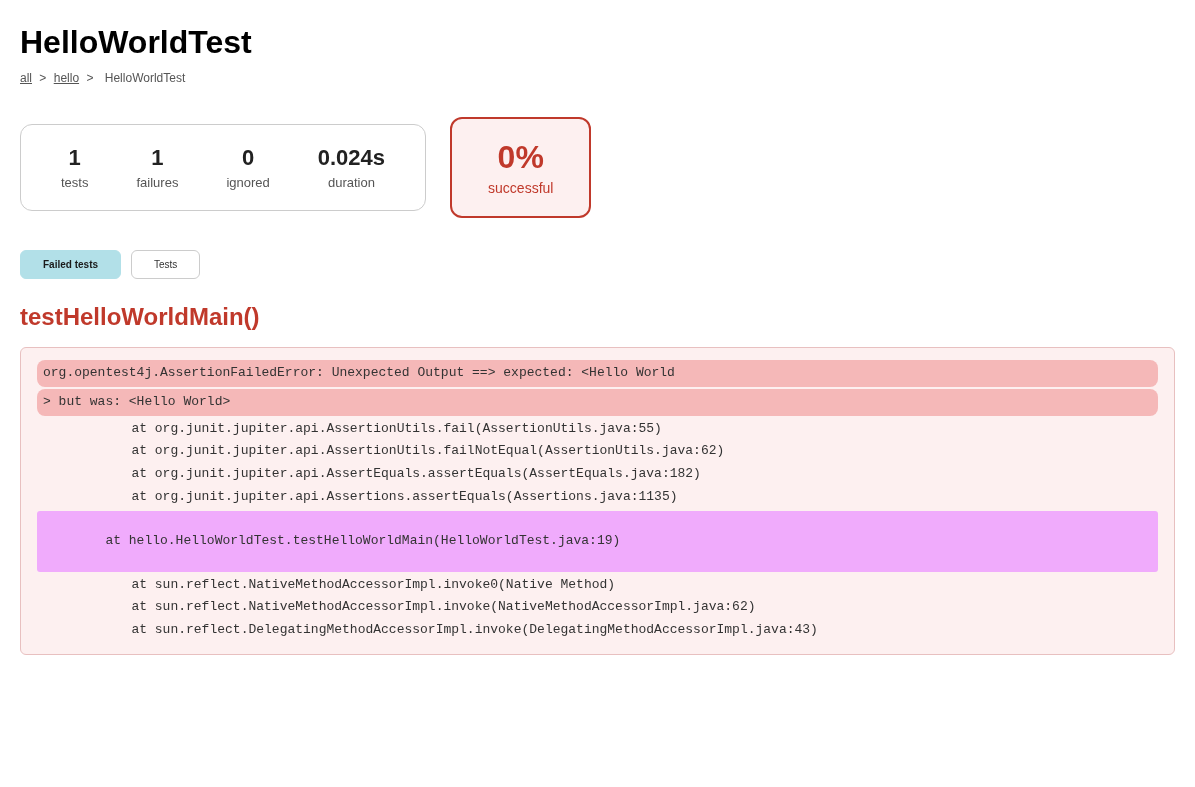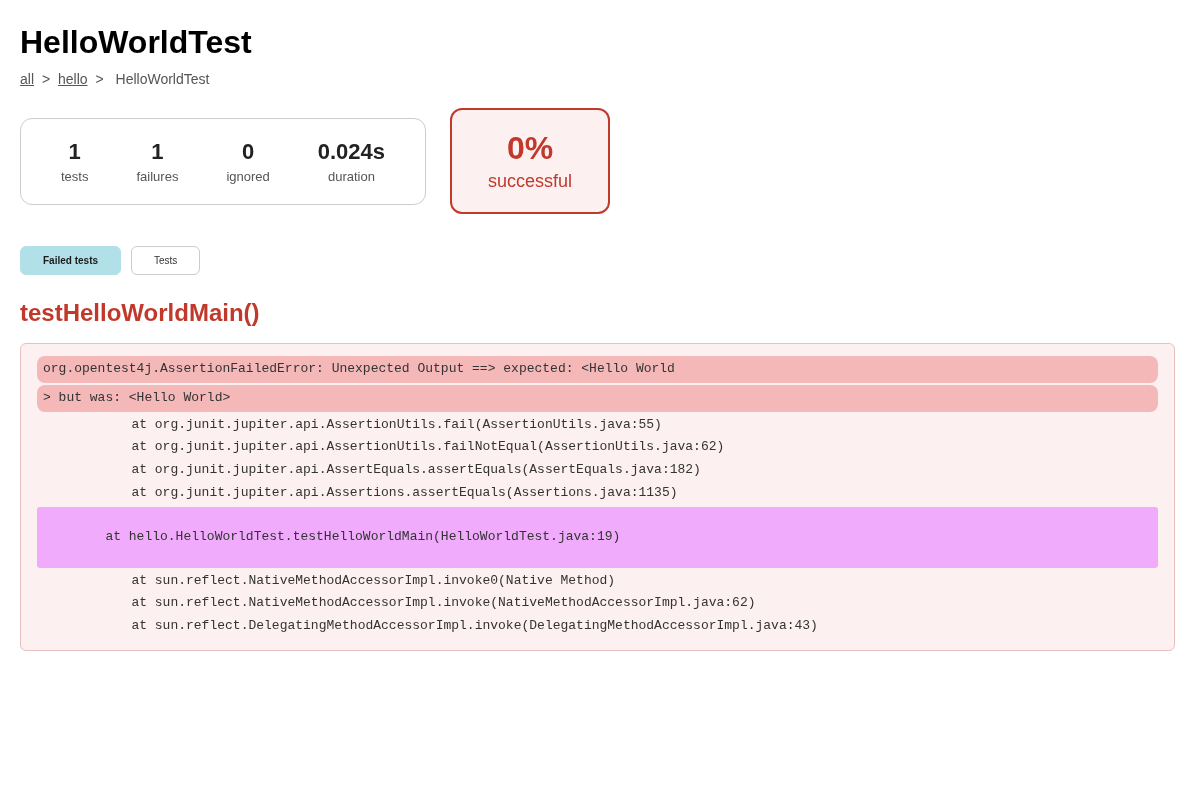--- a/index.html
+++ b/index.html
@@ -10,22 +10,22 @@
       padding: 24px 20px;
       font-size: 14px;
     }
     .page-title {
       font-size: 32px;
       font-weight: bold;
       margin-bottom: 10px;
       color: #000;
     }
     .breadcrumb {
-      margin-bottom: 21px;
-      font-size: 14px;
+      margin-bottom: 32px;
+      font-size: 12px;
       color: #555;
     }
     .breadcrumb a {
       color: #555;
       text-decoration: underline;
       cursor: pointer;
     }
     .breadcrumb span {
       margin: 0 4px;
     }
@@ -66,21 +66,21 @@
       padding: 20px 36px;
       text-align: center;
       min-width: 140px;
     }
     .success-percent {
       font-size: 32px;
       font-weight: bold;
       color: #c0392b;
     }
     .success-label {
-      font-size: 18px;
+      font-size: 14px;
       color: #c0392b;
       margin-top: 4px;
     }
 
     .tabs-row {
       display: flex;
       gap: 10px;
       margin-bottom: 24px;
       align-items: center;
     }

